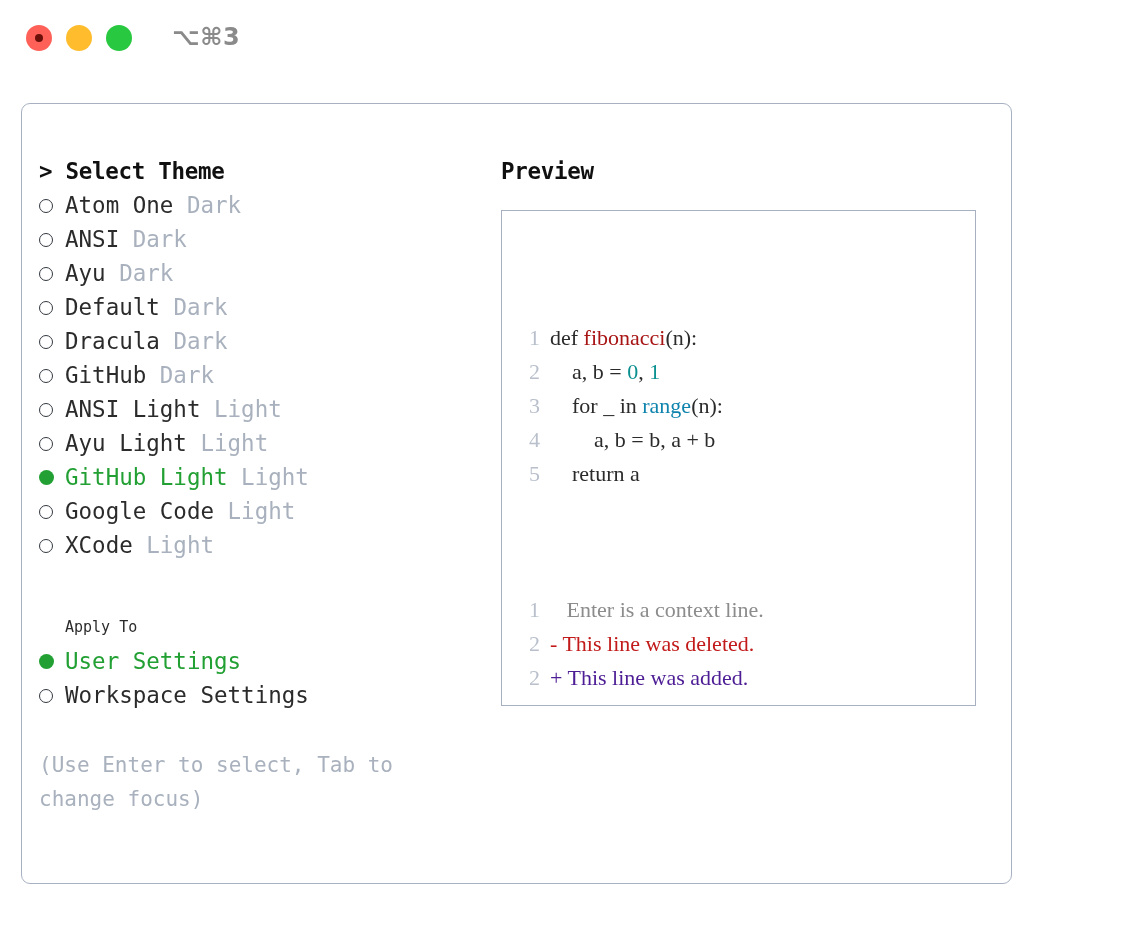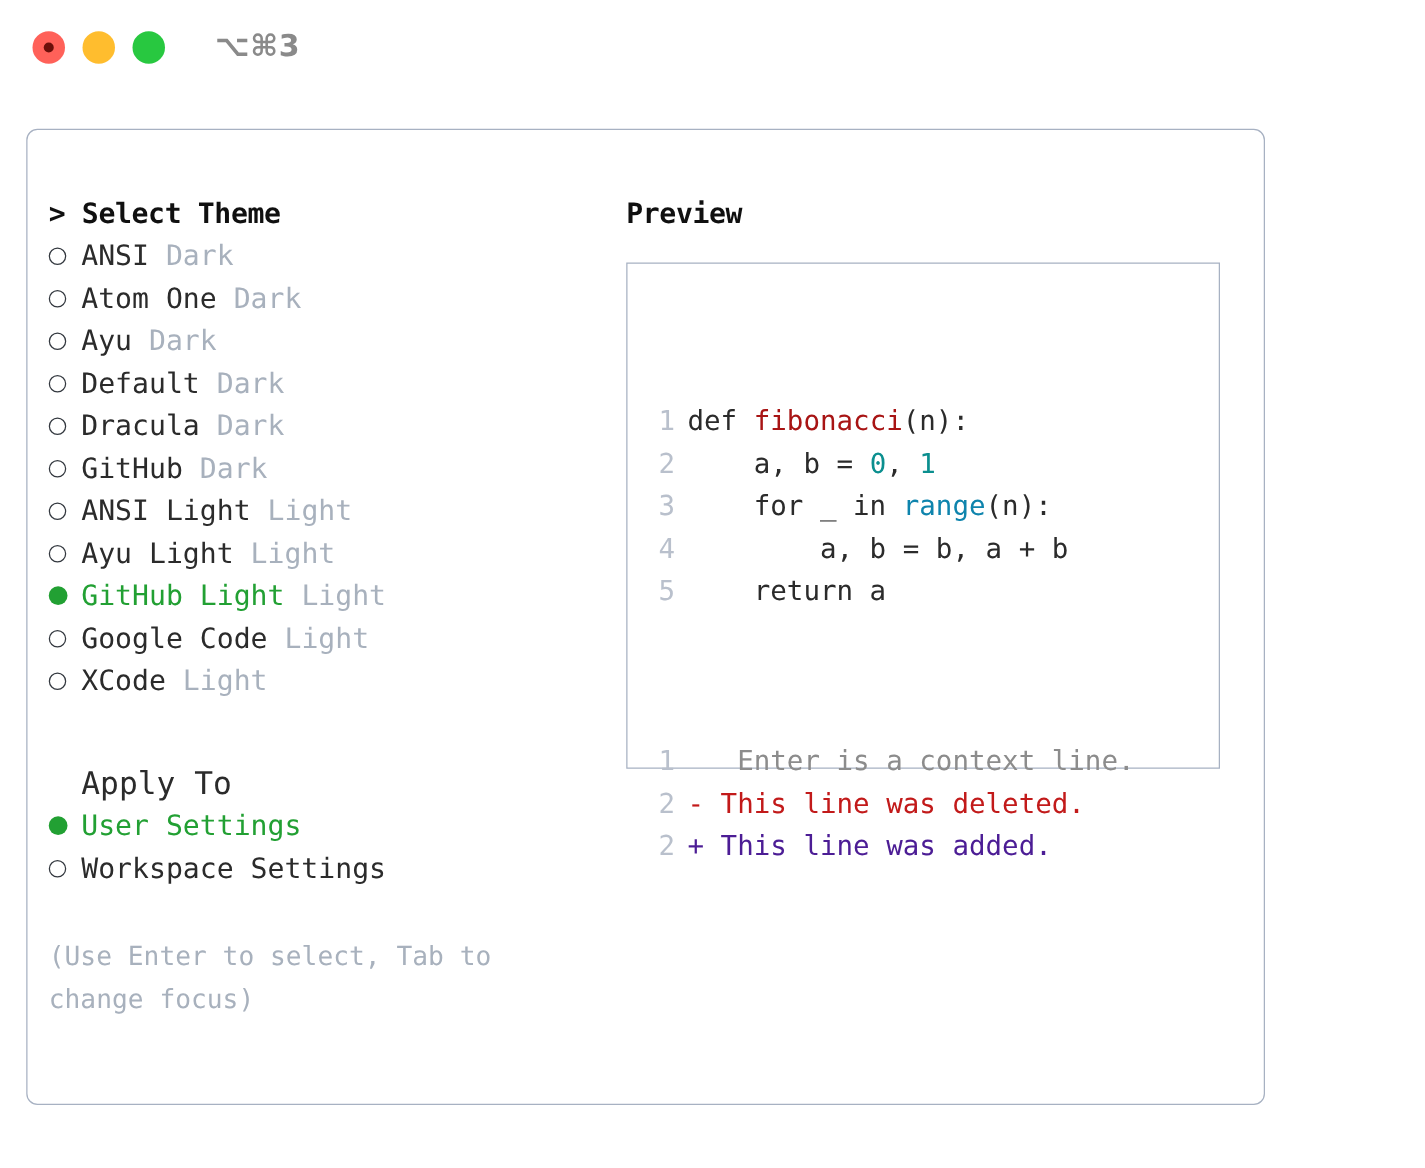--- a/index.html
+++ b/index.html
@@ -125,21 +125,21 @@
   .variant {
     color: #a8b1bd;
   }
   .row.selected .label { color: #22a033; }
 
   .section-gap { height: 48px; }
 
   .apply-header {
     height: 34px;
     line-height: 34px;
-    font-size: 25px;
+    font-size: 15px;
     color: #2b2b2b;
     padding-left: 26px;
   }
 
   .hint {
     margin-top: 36px;
     font-size: 21px;
     line-height: 34px;
     color: #a8b1bd;
     width: 400px;
@@ -155,25 +155,26 @@
   .preview-title {
     font-size: 22.5px;
     font-weight: bold;
     color: #101010;
     line-height: 34px;
     letter-spacing: -0.3px;
   }
   .preview-box {
     margin-top: 22px;
     width: 475px;
-    height: 405px;
+    height: 496px;
     border: 1.6px solid #a7b1c2;
     box-sizing: border-box;
     background: #ffffff;
     position: relative;
+    font-family: Liberation Serif, serif;
   }
   .code {
     position: absolute;
     left: 16px;
     top: 42px;
     font-size: 22px;
     line-height: 34px;
     white-space: pre;
   }
   .ln {
@@ -205,22 +206,22 @@
       <span class="light green"></span>
     </div>
     <div class="shortcut">⌥⌘3</div>
   </div>
 
   <div class="panel">
 
     <div class="left-col">
       <div class="row header-row">&gt; Select Theme</div>
       <div id="theme-list">
+          <div class="row"><span class="marker"><span class="hollow"></span></span><span class="label">Atom One </span><span class="variant">Dark</span></div>
           <div class="row"><span class="marker"><span class="hollow"></span></span><span class="label">ANSI </span><span class="variant">Dark</span></div>
-          <div class="row"><span class="marker"><span class="hollow"></span></span><span class="label">Atom One </span><span class="variant">Dark</span></div>
           <div class="row"><span class="marker"><span class="hollow"></span></span><span class="label">Ayu </span><span class="variant">Dark</span></div>
           <div class="row"><span class="marker"><span class="hollow"></span></span><span class="label">Default </span><span class="variant">Dark</span></div>
           <div class="row"><span class="marker"><span class="hollow"></span></span><span class="label">Dracula </span><span class="variant">Dark</span></div>
           <div class="row"><span class="marker"><span class="hollow"></span></span><span class="label">GitHub </span><span class="variant">Dark</span></div>
           <div class="row"><span class="marker"><span class="hollow"></span></span><span class="label">ANSI Light </span><span class="variant">Light</span></div>
           <div class="row"><span class="marker"><span class="hollow"></span></span><span class="label">Ayu Light </span><span class="variant">Light</span></div>
           <div class="row selected"><span class="marker"><span class="filled"></span></span><span class="label">GitHub Light </span><span class="variant">Light</span></div>
           <div class="row"><span class="marker"><span class="hollow"></span></span><span class="label">Google Code </span><span class="variant">Light</span></div>
           <div class="row"><span class="marker"><span class="hollow"></span></span><span class="label">XCode </span><span class="variant">Light</span></div>
         </div>

